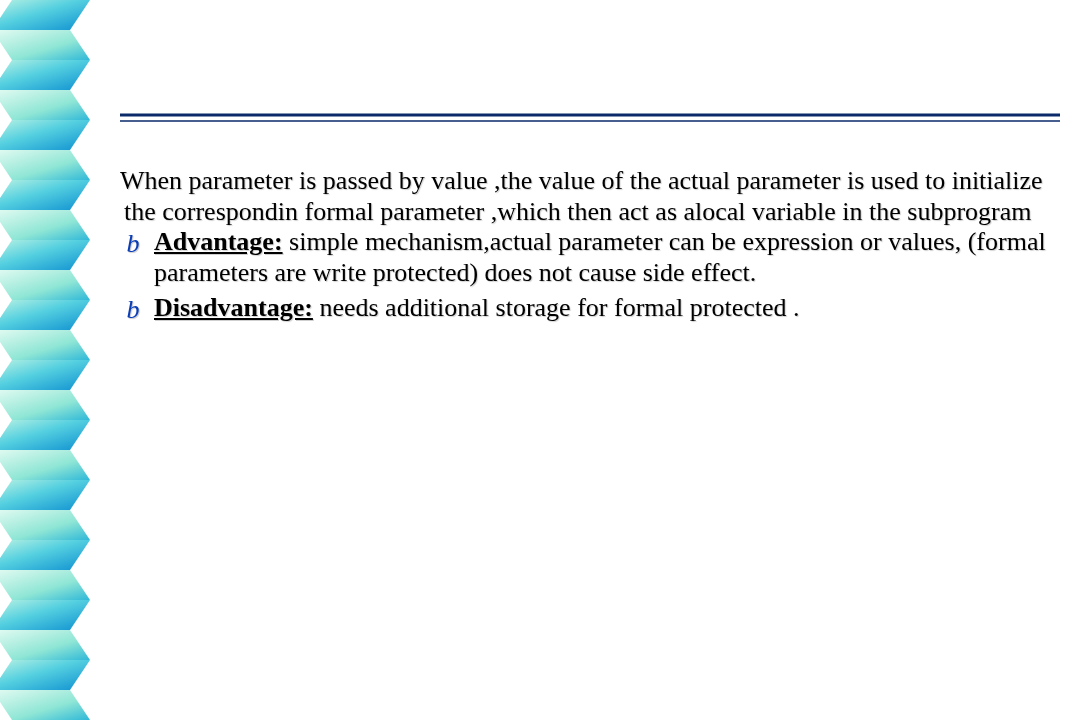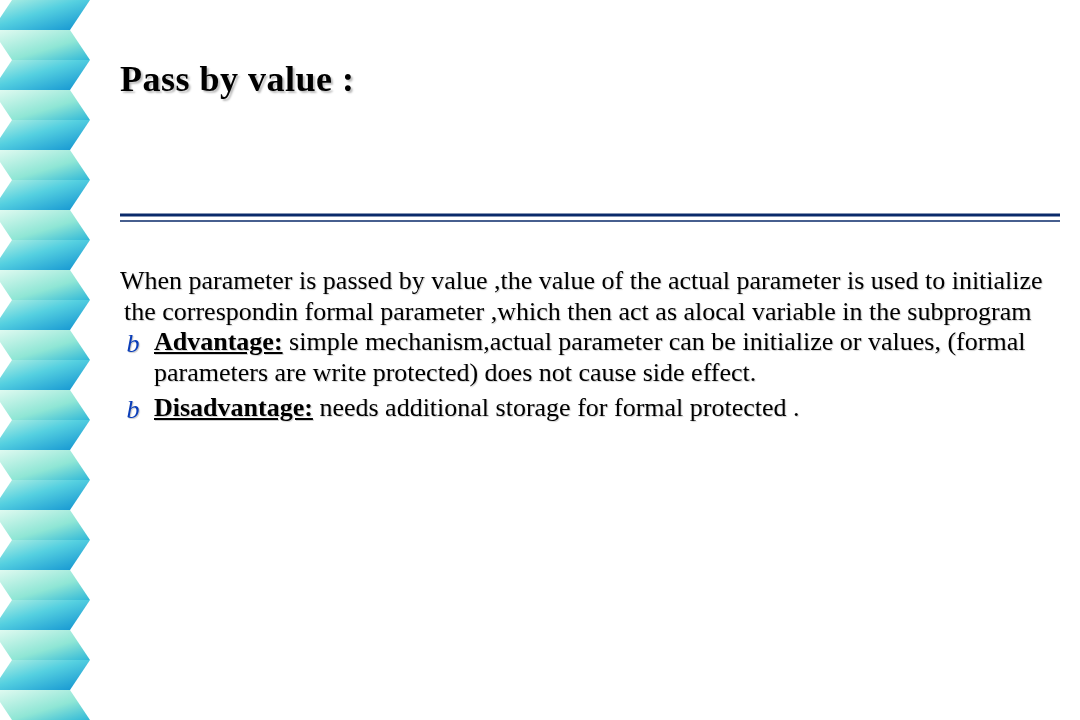--- a/index.html
+++ b/index.html
@@ -158,38 +158,37 @@
           <polygon points="12,0 90,0 70,30 -8,30" fill="url(#g1)"></polygon>
           <polygon points="-8,30 70,30 90,60 12,60" fill="url(#g2)"></polygon>
         </g>
       </g>
     </g>
   </svg>
 </div>
 
 <div class="slide">
 
-  <div class="title">Pass by value :</div>
 
   <div class="rule">
     <svg viewBox="0 0 940 16" preserveAspectRatio="none">
       <line x1="0" y1="5" x2="940" y2="5" stroke="#0a2a6a" stroke-width="3"></line>
       <line x1="0" y1="11" x2="940" y2="11" stroke="#0a2a6a" stroke-width="1.5"></line>
     </svg>
   </div>
 
   <div class="body">
 
     <div class="para1">When parameter is passed by value ,the value of the actual parameter is used to initialize the correspondin formal parameter ,which then act as alocal variable in the subprogram</div>
 
     <div class="bullets">
 
       <div class="bullet-row">
         <span class="bullet-marker">b</span>
-        <span class="label">Advantage:</span><span> simple mechanism,actual parameter can be initialize or values, (formal parameters are write protected) does not cause side effect.</span>
+        <span class="label">Advantage:</span><span> simple mechanism,actual parameter can be expression or values, (formal parameters are write protected) does not cause side effect.</span>
       </div>
 
       <div class="bullet-row">
         <span class="bullet-marker">b</span>
         <span class="label">Disadvantage:</span><span> needs additional storage for formal protected .</span>
       </div>
 
     </div>
 
   </div>

